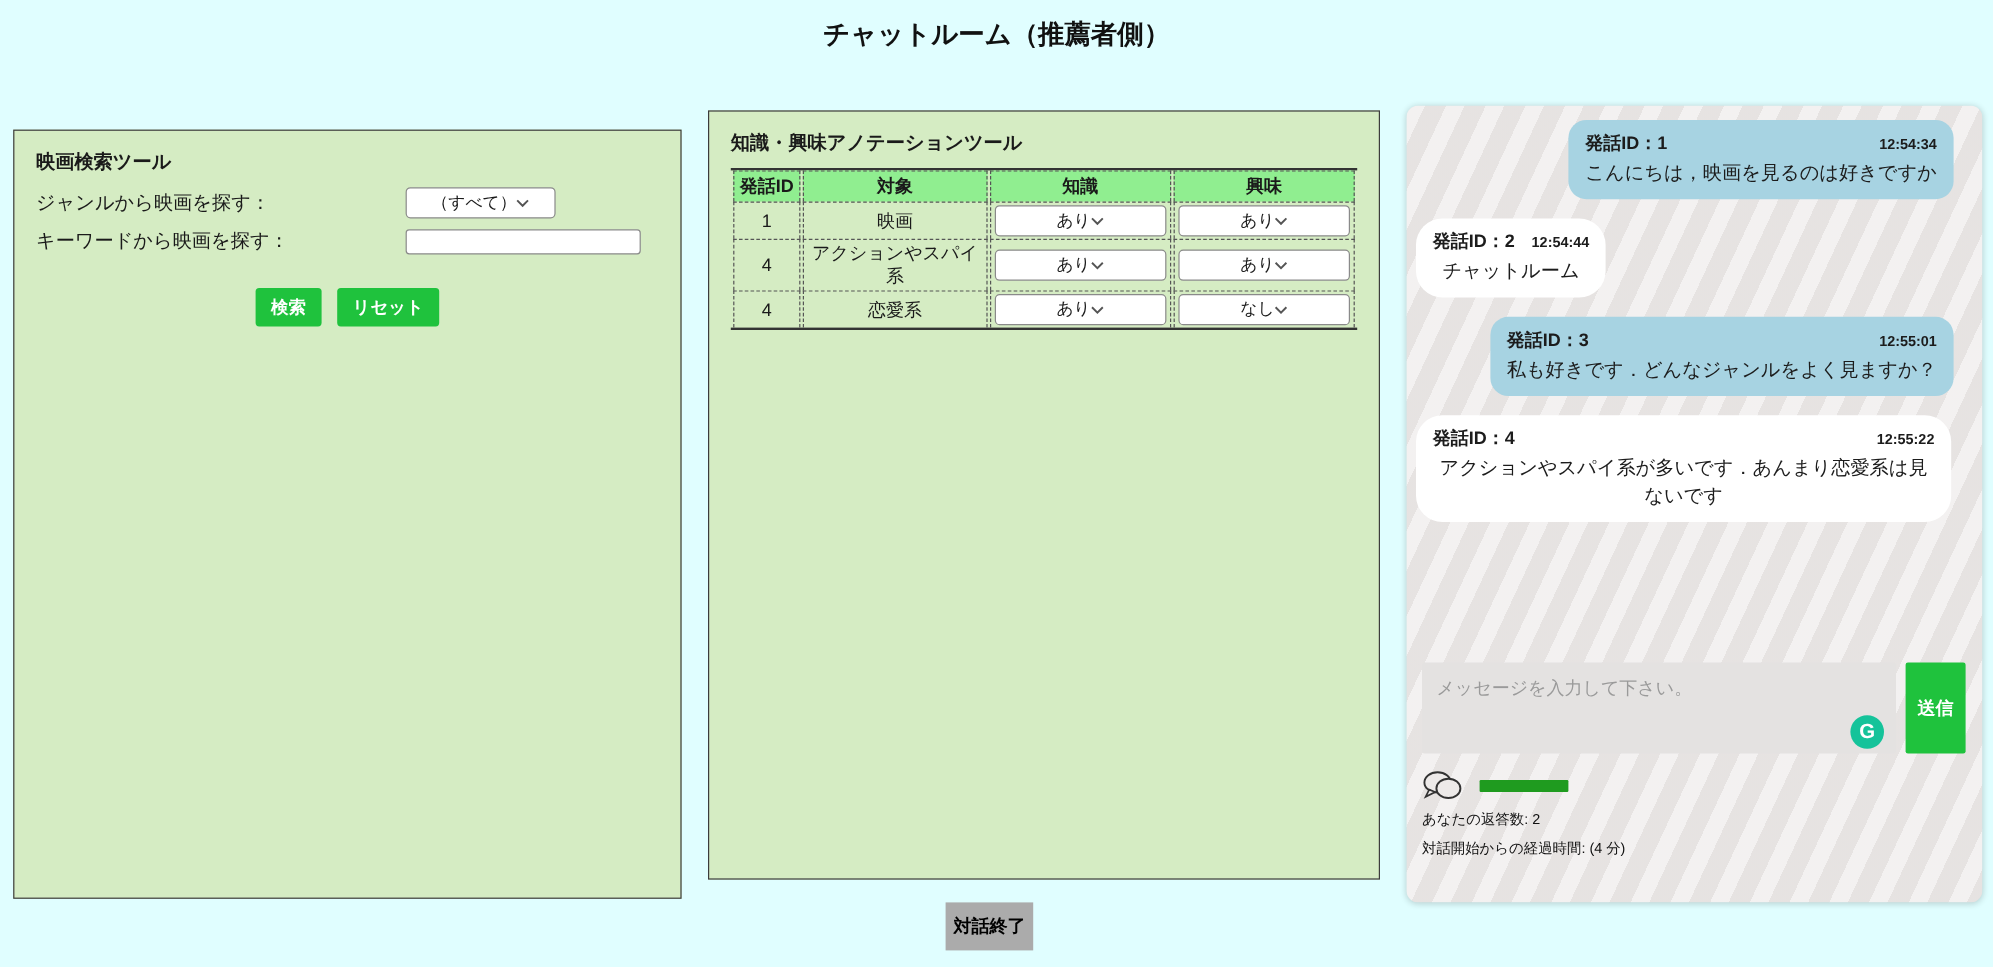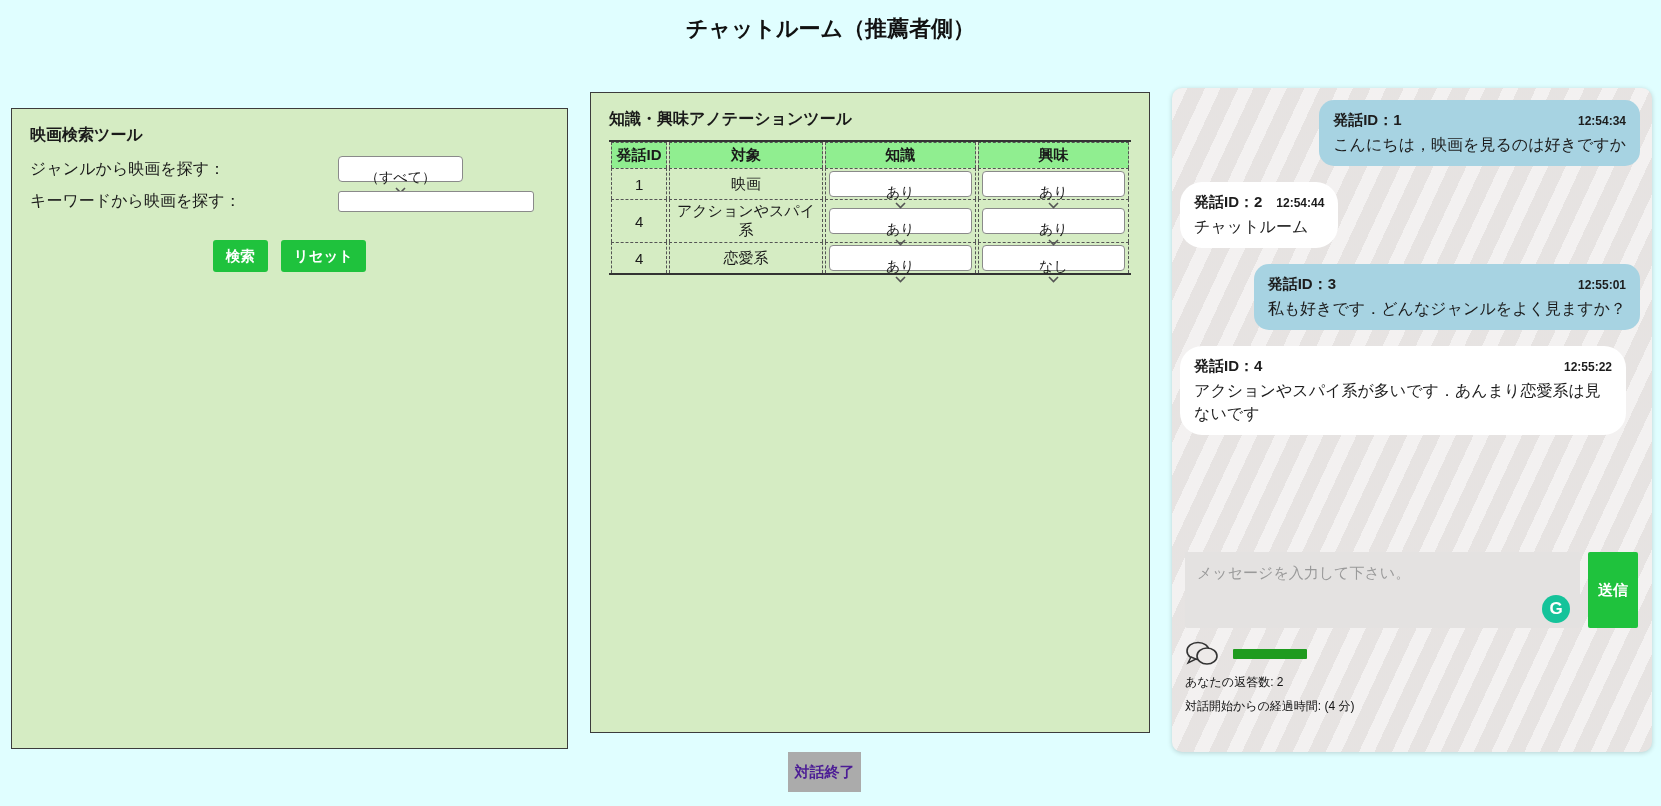--- a/index.html
+++ b/index.html
@@ -18,22 +18,22 @@
   .panel {
     position:absolute; background:#d5ecc3; border:1.5px solid #3c3c3c;
   }
   .panel-left  { left:11px;  top:92px; width:557px; height:641px; padding:16px 18px;margin-top:16px; }
   .panel-mid   { left:590px; top:92px; width:560px; height:641px; padding:16px 18px; }
   .panel-title { font-size:16px; font-weight:bold; margin-bottom:10px; }
   .form-row { display:flex; align-items:center; margin-bottom:9px; }
   .form-label { font-size:16px; width:308px; }
   .fselect {
     background:#fff; border:1px solid #8a8a8a; border-radius:4px;
-    height:21px; display:flex; align-items:center; justify-content:flex-start;
-    padding:12px 7px; font-size:14px; cursor:default;flex-direction:column;
+    height:21px; display:flex; align-items:center; justify-content:center;
+    padding:12px 7px; font-size:14px; cursor:default;
   }
   .genre-select { width:125px; }
   .kw-input {
     width:196px; height:21px; border:1px solid #8a8a8a; border-radius:3px;
     font-size:14px; padding:0 5px; background:#fff;
   }
   .btn-row { display:flex; justify-content:center; gap:13px; margin-top:28px; }
   .green-btn {
     background:#1fc23d; color:#fff; font-weight:bold; font-size:14.5px;
     border:none; border-radius:3px; height:32px; padding:0 13px; cursor:pointer;
@@ -53,21 +53,21 @@
   .col-id { width:57px; } .col-target { width:157px; }
   .col-know { width:154px; } .col-int { width:154px; }
   .cell-select { width:100%; height:22px; }
   
   .chat-panel {
     position:absolute; left:1172px; top:88px; width:480px; height:664px;
     background:#edeae9; border-radius:10px;
     box-shadow:0 1px 5px rgba(0,0,0,.18);
     background-image:repeating-linear-gradient(115deg, rgba(255,255,255,.35) 0 14px, rgba(210,206,204,.25) 14px 30px);
   }
-  .messages { padding:12px 12px 0 8px; display:flex; flex-direction:column; gap:16px; }
+  .messages { padding:12px 24px 0 8px; display:flex; flex-direction:column; gap:16px;text-align:center; }
   .bubble {
     border-radius:15px; padding:9px 14px 10px 14px; width:fit-content;
     max-width:446px; font-size:16px; line-height:1.45; color:#1c1c1c;
   }
   .bubble-right { align-self:flex-end; background:#a7d3e2; }
   .bubble-left  { align-self:flex-start; background:#ffffff;border-radius:22px; }
   .bubble-head { display:flex; justify-content:space-between; align-items:baseline; gap:14px; }
   .bubble-id { font-weight:bold; font-size:15px; white-space:nowrap; }
   .bubble-time { font-weight:bold; font-size:12px; white-space:nowrap; }
   .bubble-body { margin-top:2px; }
@@ -89,21 +89,21 @@
   .send-btn {
     width:50px; height:76px; background:#1fc23d; border:none; border-radius:2px;
     color:#fff; font-weight:bold; font-size:15px; cursor:pointer; font-family:inherit;
   }
   .status-row { display:flex; align-items:center; gap:12px; margin-top:9px; height:26px; }
   .green-bar { width:74px; height:10px; background:#1f9b1f; border-radius:1px; }
   .counter { font-size:12px; margin-top:7px; color:#111; }
   
   .end-btn {
     position:absolute; left:788px; top:752px; width:73px; height:40px;
-    background:#ababab; border:none; color:#4c1d95; font-weight:bold; font-size:15px;
+    background:#ababab; border:none; color:#000000; font-weight:bold; font-size:15px;
     cursor:pointer; font-family:inherit;
   }
   .chev { flex:0 0 auto; }
 </style>
 </head>
 <body>
 
 <div class="page-title">チャットルーム（推薦者側）</div>
 
 <section class="panel panel-left">

